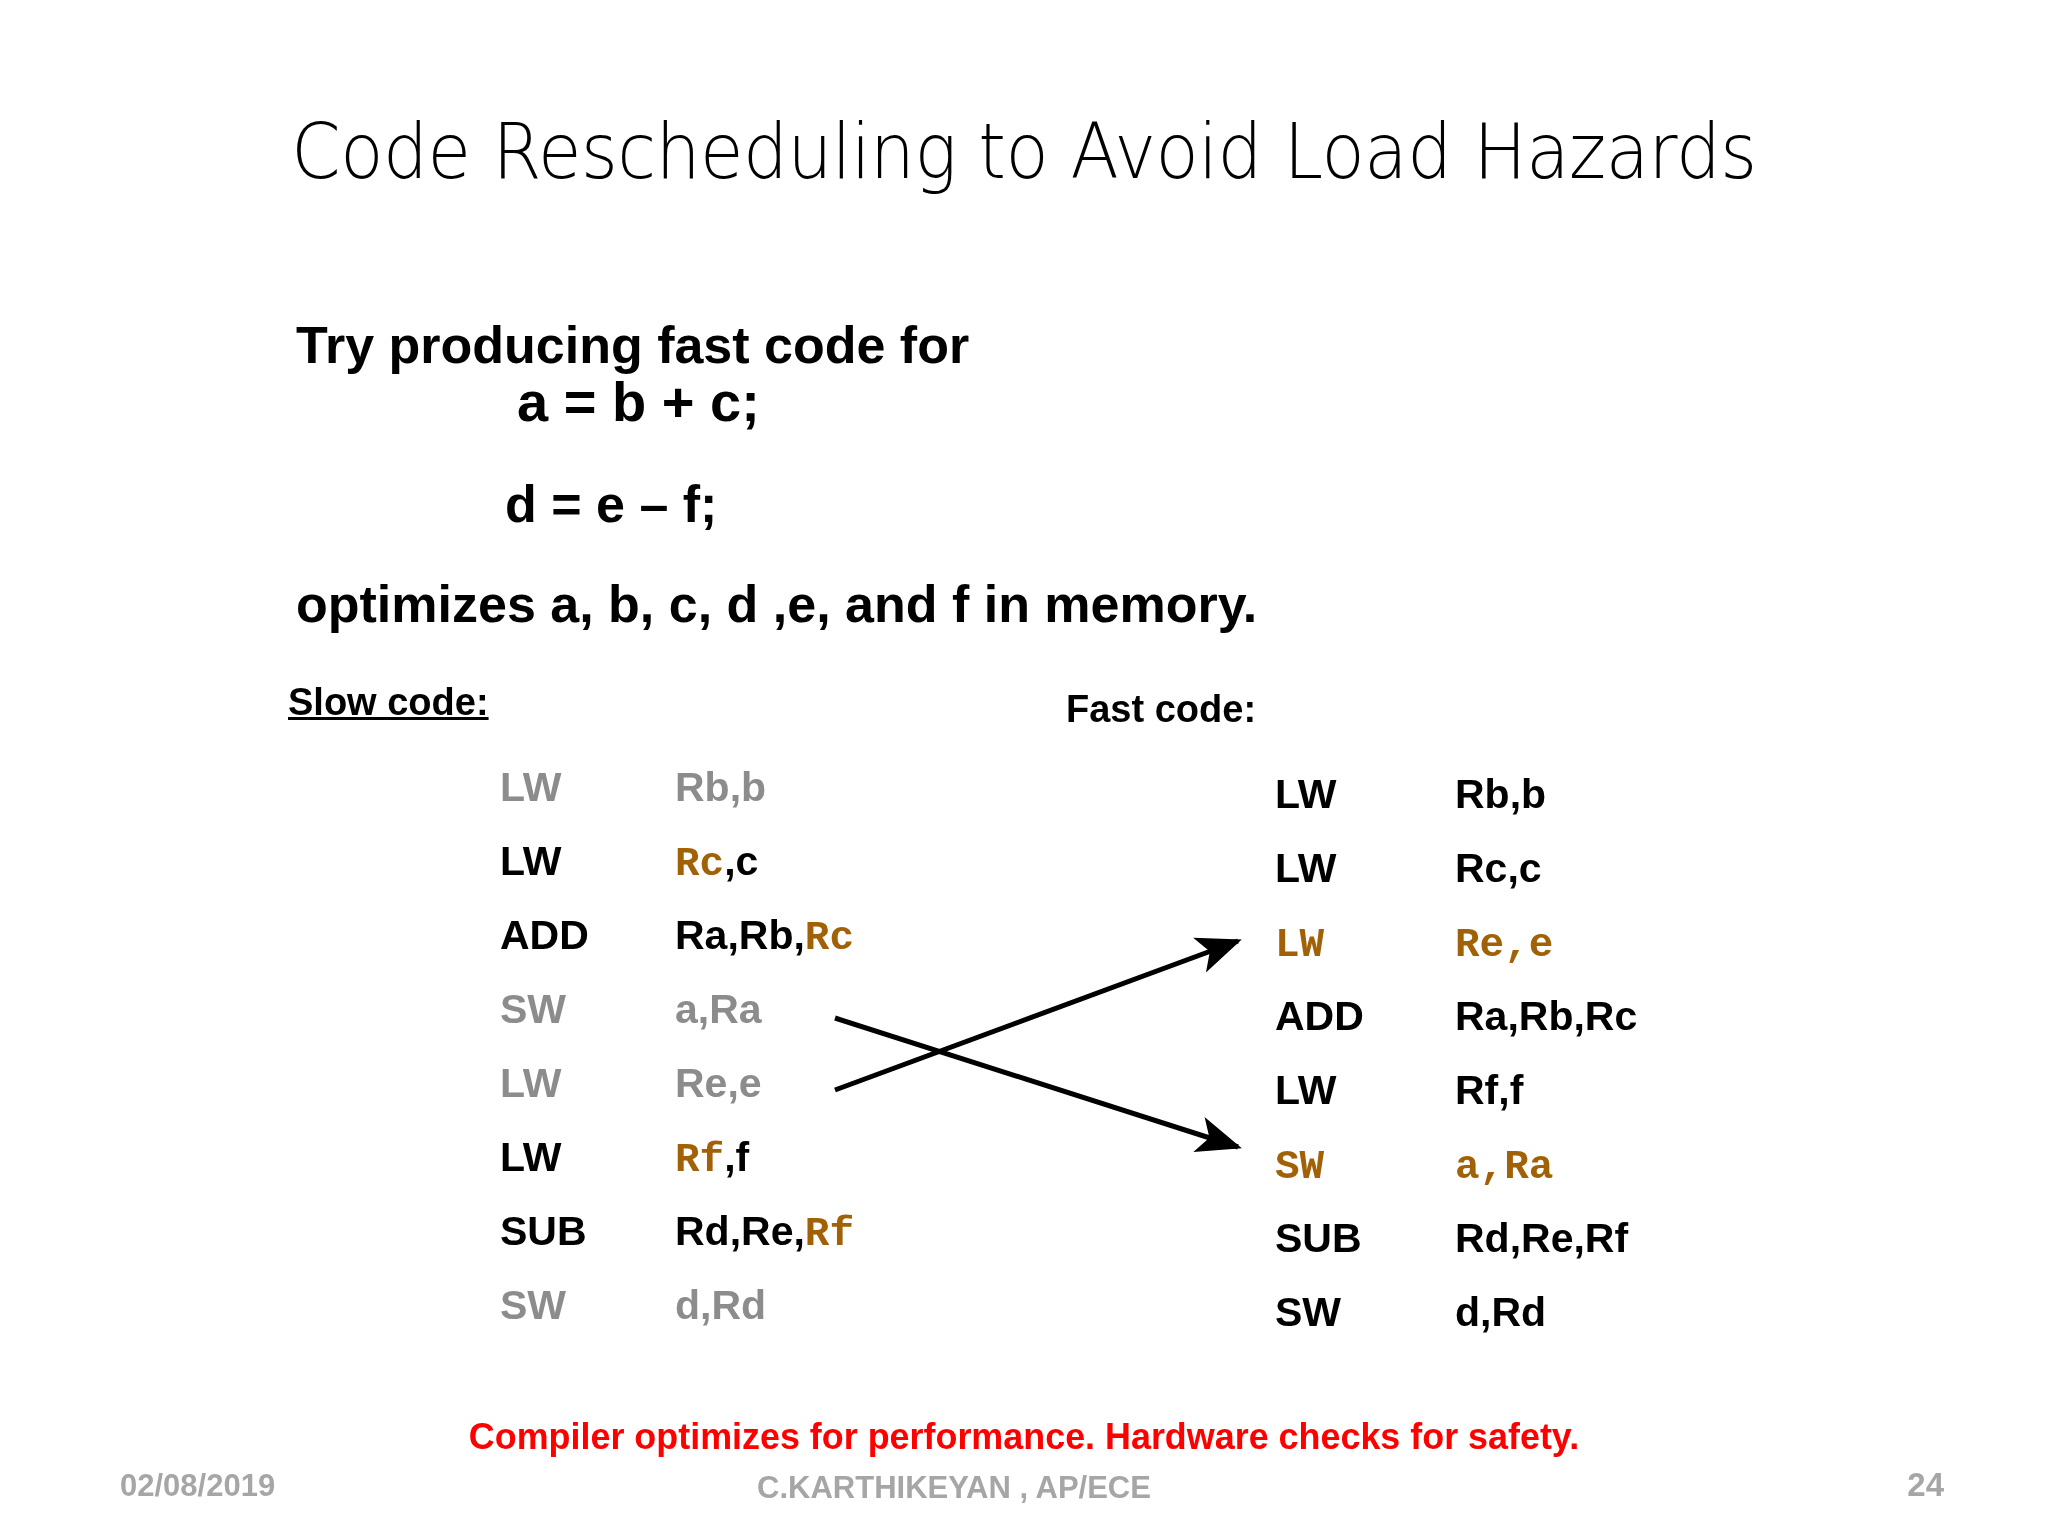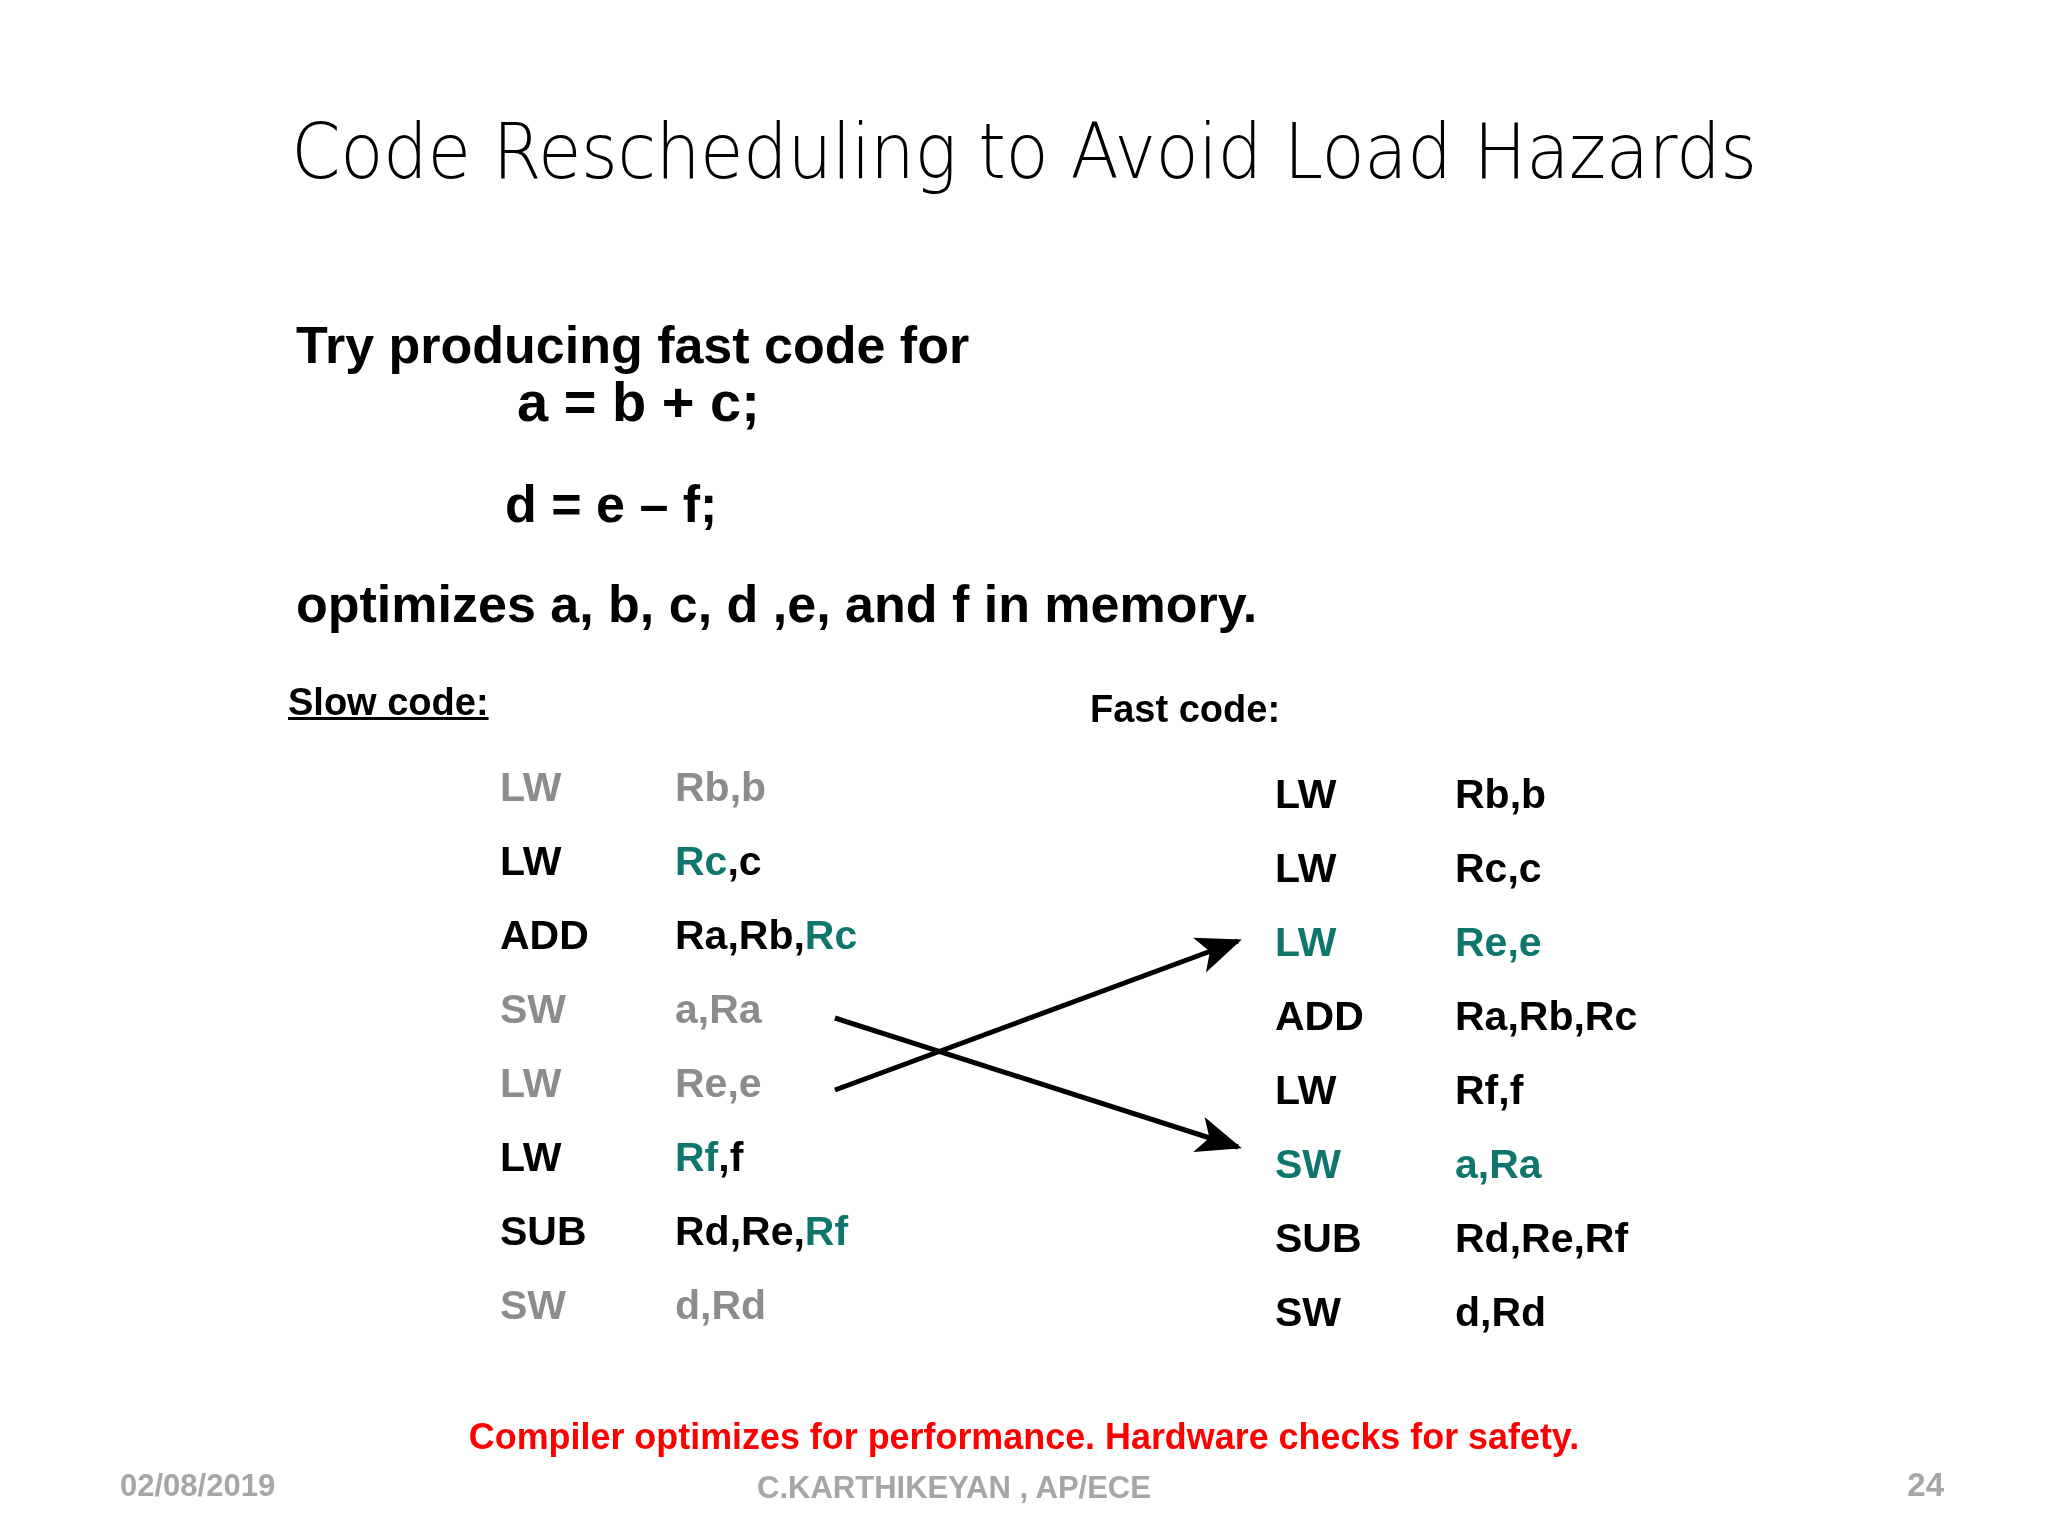--- a/index.html
+++ b/index.html
@@ -58,21 +58,21 @@
   
   .col-head {
     position: absolute;
     font-weight: bold;
     font-size: 38px;
     color: #000000;
     white-space: nowrap;
     line-height: 1;
   }
   .head-slow { left: 288px;  top: 683px; text-decoration: underline; }
-  .head-fast { left: 1066px; top: 690px; margin-left: 24px; }
+  .head-fast { left: 1066px; top: 690px; }
 
   
   .code-block {
     position: absolute;
     font-weight: bold;
     font-size: 41px;
     line-height: 74px;
     white-space: nowrap;
   }
   .code-slow { left: 500px;  top: 750px; }
@@ -88,21 +88,21 @@
   }
   .code-fast .op {
     width: 180px;
   }
   .args {
     display: inline-block;
   }
 
   .c-black { color: #000000; }
   .c-gray  { color: #8c8c8c; }
-  .c-red   { color: #0f766e; }
+  .c-red   { color: #a16207; font-family: Liberation Mono, monospace; }
 
   
   .arrows {
     position: absolute;
     left: 0;
     top: 0;
     width: 2048px;
     height: 1536px;
     pointer-events: none;
   }

